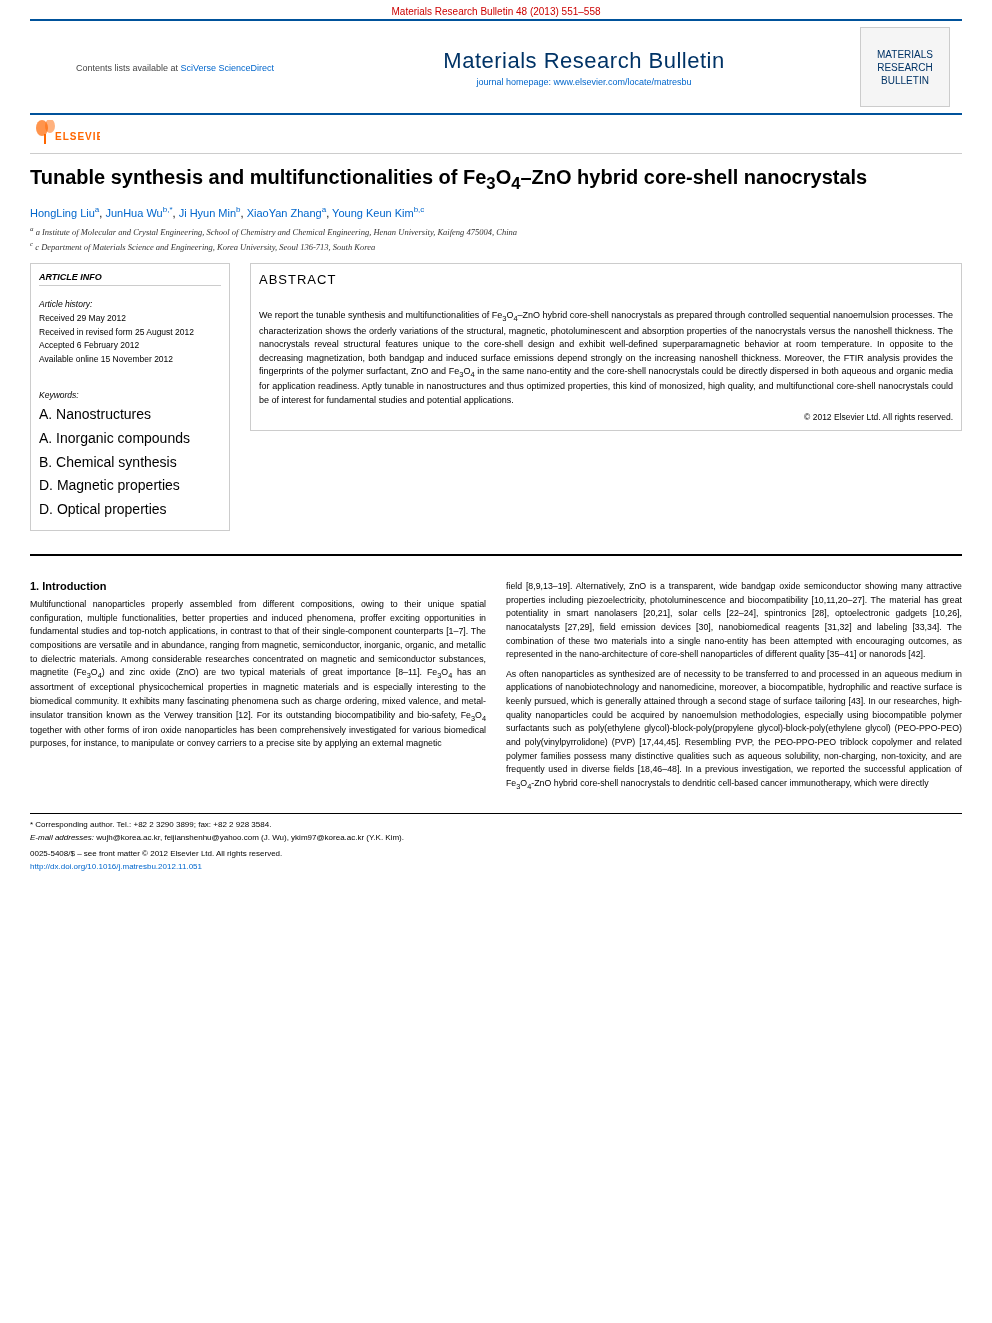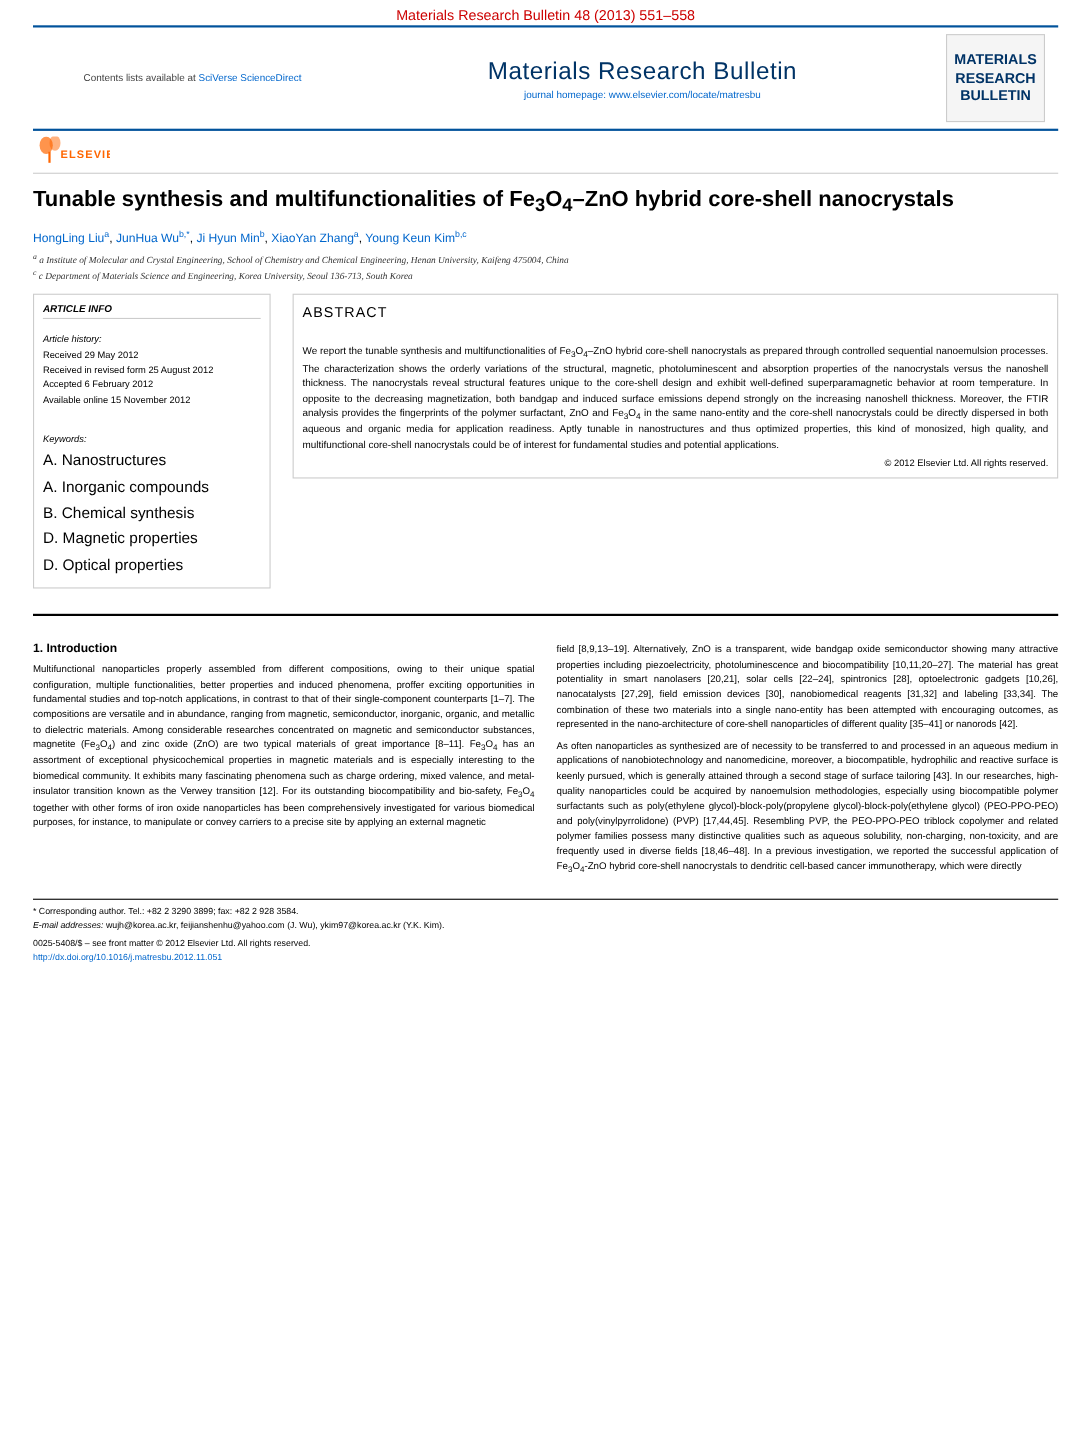--- a/index.html
+++ b/index.html
@@ -6,21 +6,21 @@
     body {
       background: #fff;
       font-family: "Times New Roman", Times, serif;
       font-size: 10px;
       color: #000;
       width: 992px;
       min-height: 1323px;
     }
     .journal-header {
       text-align: center;
-      font-size: 13px;
+      font-size: 10px;
       color: #c00;
       padding: 6px 0 2px 0;
       font-family: Arial, sans-serif;
       border-bottom: none;
     }
     .top-banner {
       display: flex;
       align-items: center;
       border-top: 2px solid #00529b;
       border-bottom: 2px solid #00529b;
@@ -123,21 +123,21 @@
     }
     .affiliations sup {
       font-size: 7px;
     }
     .two-column {
       display: flex;
       gap: 20px;
       margin-top: 8px;
     }
     .left-column {
-      width: 216px;
+      width: 200px;
       flex-shrink: 0;
     }
     .right-column {
       flex: 1;
     }
     .section-box {
       border: 1px solid #ccc;
       padding: 8px;
       margin-bottom: 8px;
     }
@@ -250,21 +250,21 @@
     <div>
       <span class="contents-text">Contents lists available at</span>
       <span class="sciverse-link">SciVerse ScienceDirect</span>
     </div>
   </div>
   <div class="top-banner-center">
     <div class="journal-title-main">Materials Research Bulletin</div>
     <div class="journal-homepage">journal homepage: www.elsevier.com/locate/matresbu</div>
   </div>
   <div class="top-banner-right">
-    <span style="white-space:pre-line; font-size:13px; font-family:Arial,sans-serif; font-weight:bold; color:#003366;">MATERIALS
+    <span style="white-space:pre-line; font-size:10px; font-family:Arial,sans-serif; font-weight:normal; color:#003366;">MATERIALS
 RESEARCH
 BULLETIN</span>
   </div>
 </div>
 
 <div class="elsevier-logo-area">
   <div class="elsevier-logo">
 
     <svg width="70" height="28" viewBox="0 0 70 28">
 

